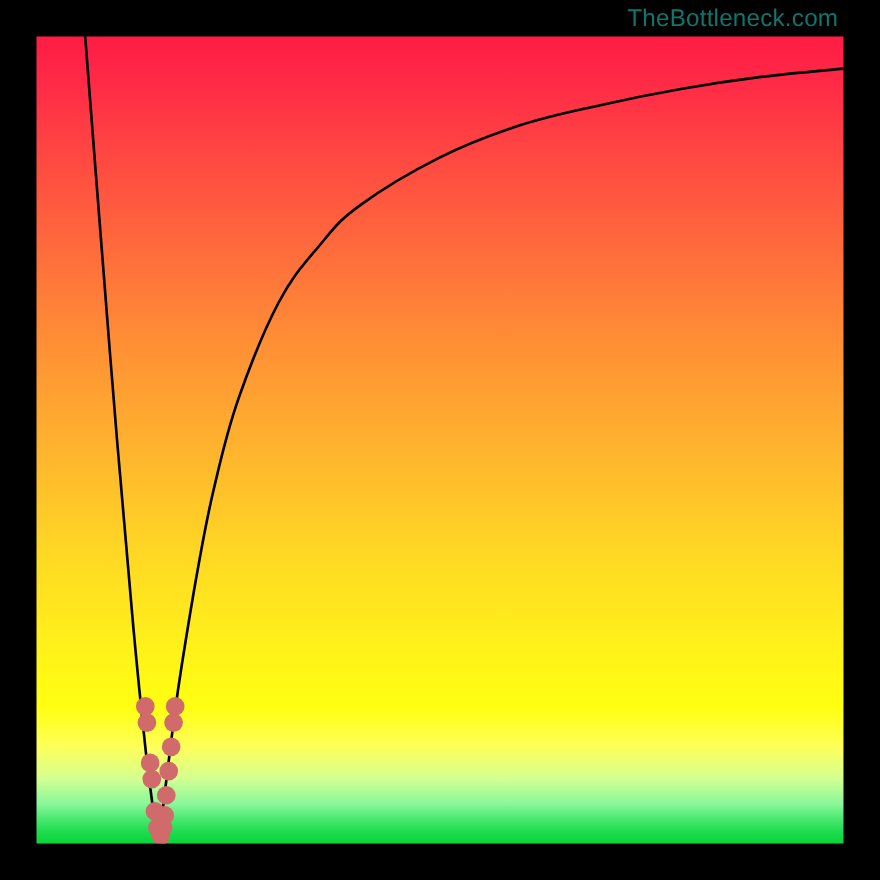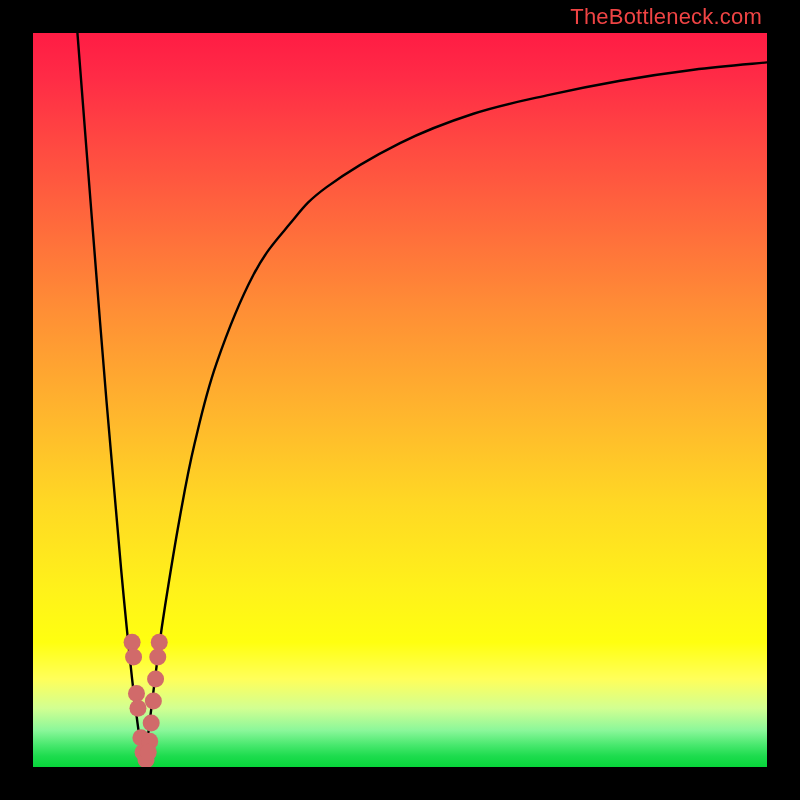--- a/index.html
+++ b/index.html
@@ -46,21 +46,21 @@
       #8bf79a 95%,
       #48e86e 97%,
       #1edc4e 98.5%,
       #07d53a 100%
     );
   }
   .watermark {
     position: absolute;
     top: 4px;
     right: 38px;
-    color: #ef4444;
+    color: #0f766e;
     font-size: 22px;
     font-weight: 500;
     letter-spacing: 0.2px;
     user-select: none;
   }
   svg {
     position: absolute;
     inset: 0;
   }
 </style>

